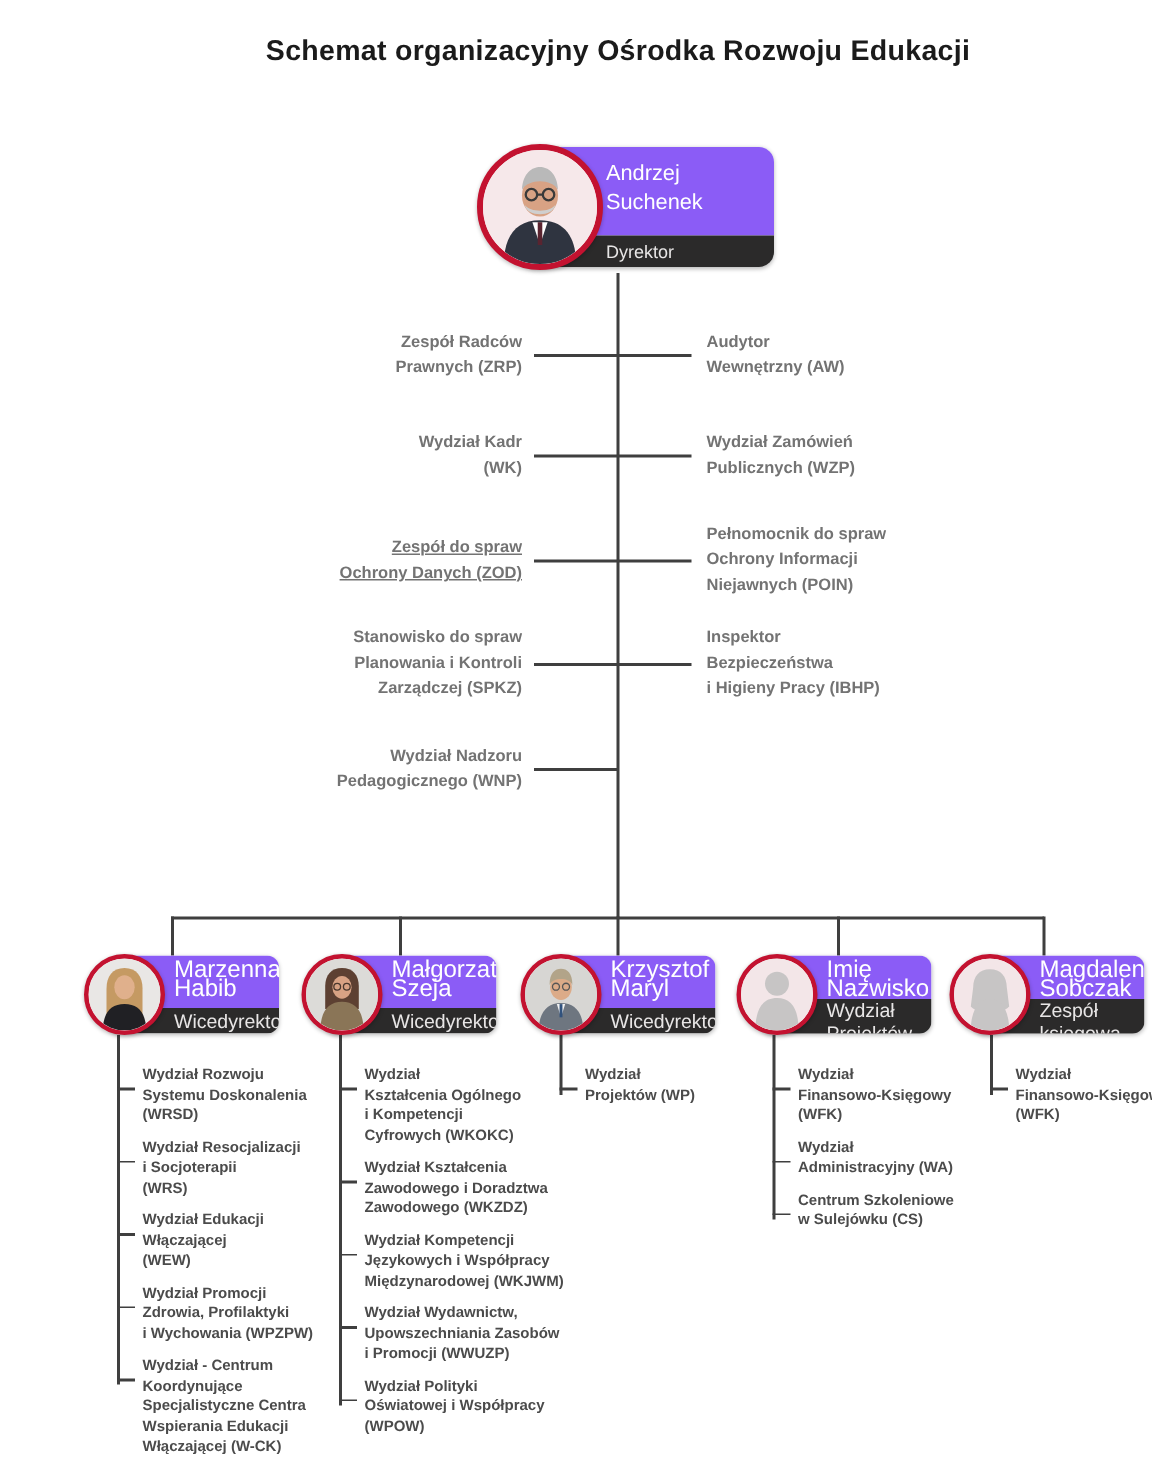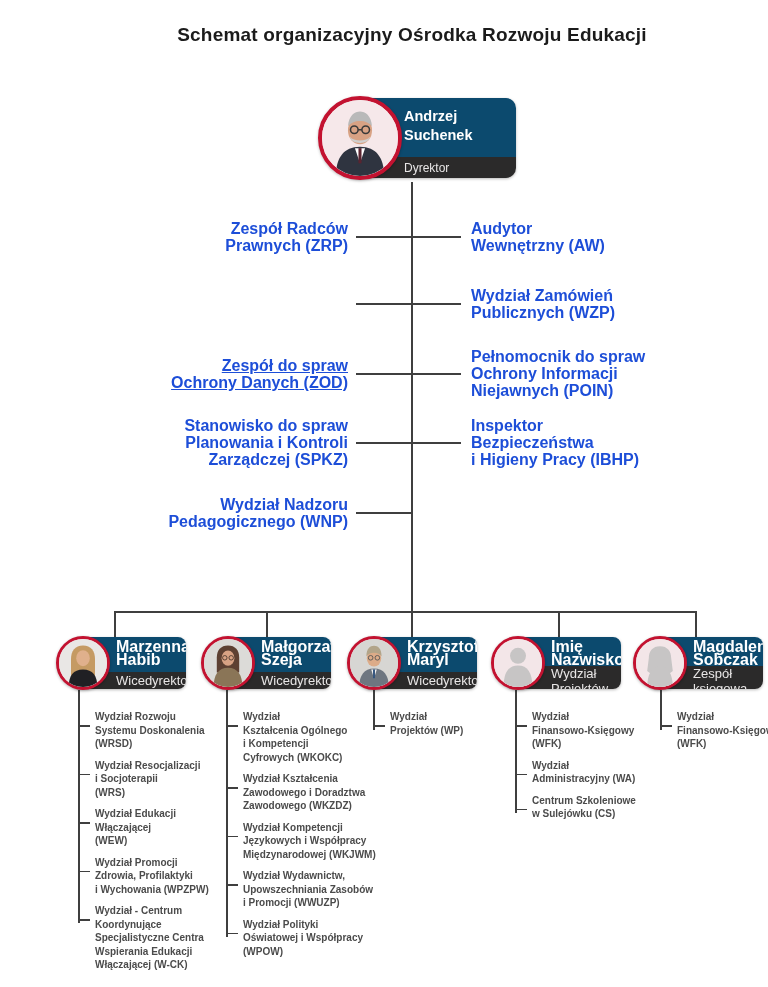--- a/index.html
+++ b/index.html
@@ -13,39 +13,39 @@
     font-size:19px;font-weight:700;color:#1b1b1b;letter-spacing:.2px;
   }
   
   .ln{position:absolute;background:#3f3f3f;}
   
   .card{position:absolute;}
   .card-body{
     position:absolute;border-radius:10px;overflow:hidden;display:flex;flex-direction:column;
     box-shadow:0 1px 3px rgba(0,0,0,.28);
   }
-  .band-top{background:#0c4a6e;color:#fff;font-weight:700;white-space:pre-line;}
+  .band-top{background:#8b5cf6;color:#fff;font-weight:400;white-space:pre-line;}
   .band-bot{background:#2b2a2a;color:#e8e6e6;display:flex;align-items:center;}
   .avatar{
     position:absolute;border-radius:50%;overflow:hidden;box-sizing:border-box;
     background:#f3e6e8;box-shadow:0 1px 3px rgba(0,0,0,.28);z-index:2;
   }
   .avatar svg{display:block;width:100%;height:100%;}
   .dir .card-body{left:28px;right:0;top:2px;bottom:2px;}
   .dir .band-top{height:50px;padding:9px 6px 0 58px;font-size:14.5px;line-height:19px;}
   .dir .band-bot{flex:1;padding-left:58px;font-size:12px;}
   .dir .avatar{left:0;top:0;width:84px;height:84px;border:4px solid #c31230;}
   .sm{width:130px;height:54px;}
   .sm .card-body{left:16px;right:0;top:1px;bottom:1px;border-radius:8px;}
   .sm .band-top{height:31px;padding:4px 17px 0 44px;font-size:16px;line-height:12.5px;}
   .sm .band-bot{flex:1;padding-left:44px;font-size:13px;}
   .sm .avatar{left:0;top:0;width:54px;height:54px;border:3px solid #c31230;}
   
   .unit{
-    position:absolute;font-size:16px;line-height:17px;font-weight:700;color:#1d4ed8;
+    position:absolute;font-size:11px;line-height:17px;font-weight:700;color:#737373;
     white-space:pre-line;
   }
   .unit.l{left:110px;width:210px;text-align:right;}
   .unit.r{left:443px;width:180px;text-align:left;}
   
   .col{position:absolute;top:690px;width:150px;padding-top:20px;box-sizing:border-box;}
   .colline{position:absolute;left:0;top:0;width:1.5px;background:#3f3f3f;}
   .item{
     position:relative;margin:0 0 8px 0;padding-left:17px;
     font-size:10px;line-height:13.5px;font-weight:700;color:#4b4b4b;white-space:pre-line;
@@ -86,20 +86,22 @@
   <div class="ln" style="left:383px;top:182px;width:1.5px;height:430px;"></div>
 
   <div class="ln" style="left:328px;top:236px;width:105px;height:1.5px;"></div>
   <div class="ln" style="left:328px;top:303px;width:105px;height:1.5px;"></div>
   <div class="ln" style="left:328px;top:373px;width:105px;height:1.5px;"></div>
   <div class="ln" style="left:328px;top:442px;width:105px;height:1.5px;"></div>
   <div class="ln" style="left:328px;top:512px;width:56px;height:1.5px;"></div>
 
   <div class="unit l" style="top:220px;">Zespół Radców
 Prawnych (ZRP)</div>
+  <div class="unit l" style="top:287px;">Wydział Kadr
+(WK)</div>
   <div class="unit l" style="top:357px;text-decoration:underline;">Zespół do spraw
 Ochrony Danych (ZOD)</div>
   <div class="unit l" style="top:417px;">Stanowisko do spraw
 Planowania i Kontroli
 Zarządczej (SPKZ)</div>
   <div class="unit l" style="top:496px;">Wydział Nadzoru
 Pedagogicznego (WNP)</div>
 
   <div class="unit r" style="top:287px;">Wydział Zamówień
 Publicznych (WZP)</div>

